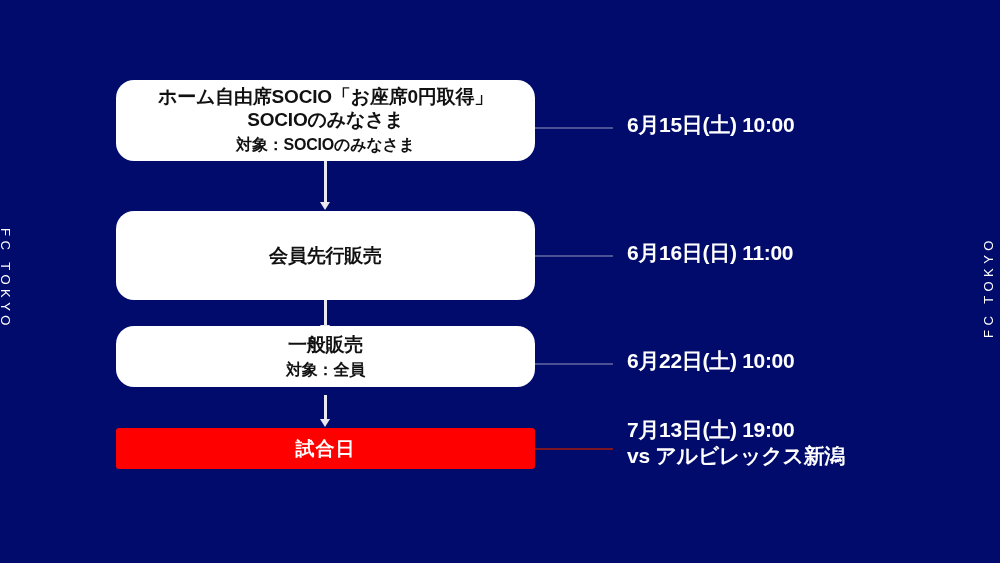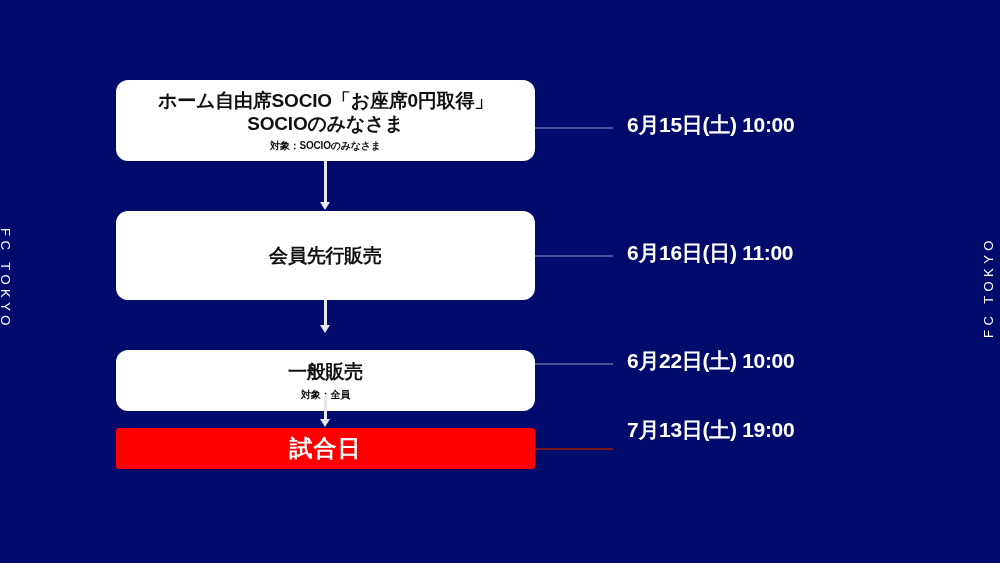--- a/index.html
+++ b/index.html
@@ -44,21 +44,21 @@
     transform-origin: left top;
     transform: rotate(-90deg);
   }
 
   
   .flow-box {
     position: absolute;
     left: 116px;
     width: 419px;
     box-sizing: border-box;
-    border-radius: 12px;
+    border-radius: 18px;
     display: flex;
     flex-direction: column;
     align-items: center;
     justify-content: center;
     text-align: center;
     padding: 6px 10px;
   }
   .flow-box.white {
     background: #FFFFFF;
     color: #111111;
@@ -73,35 +73,35 @@
     font-weight: bold;
     font-size: 19px;
     line-height: 1.22;
     letter-spacing: -0.2px;
   }
   .box-title-line {
     display: block;
   }
   .box-sub {
     font-weight: bold;
-    font-size: 10px;
+    font-size: 16px;
     line-height: 1.3;
     margin-top: 4px;
     letter-spacing: -0.2px;
   }
   .box-title-red {
     font-weight: bold;
-    font-size: 23px;
+    font-size: 19px;
     letter-spacing: 1px;
   }
 
   
   #box-1 { top: 80px;  height: 81px; }
   #box-2 { top: 211px; height: 89px; gap: 48px; }
-  #box-3 { top: 350px; height: 61px; }
+  #box-3 { top: 326px; height: 61px; }
   #box-4 { top: 428px; height: 41px; }
 
   
   .v-arrow {
     position: absolute;
     left: 324px;
     width: 3px;
     background: #E8E8EE;
   }
   .v-arrow::after {
@@ -192,15 +192,16 @@
   <div class="v-arrow" id="arrow-3"></div>
   <div class="h-line" id="line-3"></div>
   <div class="date-label" id="date-3">6月22日(土) 10:00</div>
 
   <div class="flow-box red" id="box-4">
     <div class="box-title-red">試合日</div>
   </div>
   <div class="h-line red-line" id="line-4"></div>
   <div class="date-label" id="date-4">
     <span class="date-line">7月13日(土) 19:00</span>
+    <span class="date-line">vs アルビレックス新潟</span>
   </div>
 
 </div>
 
 </body></html>

